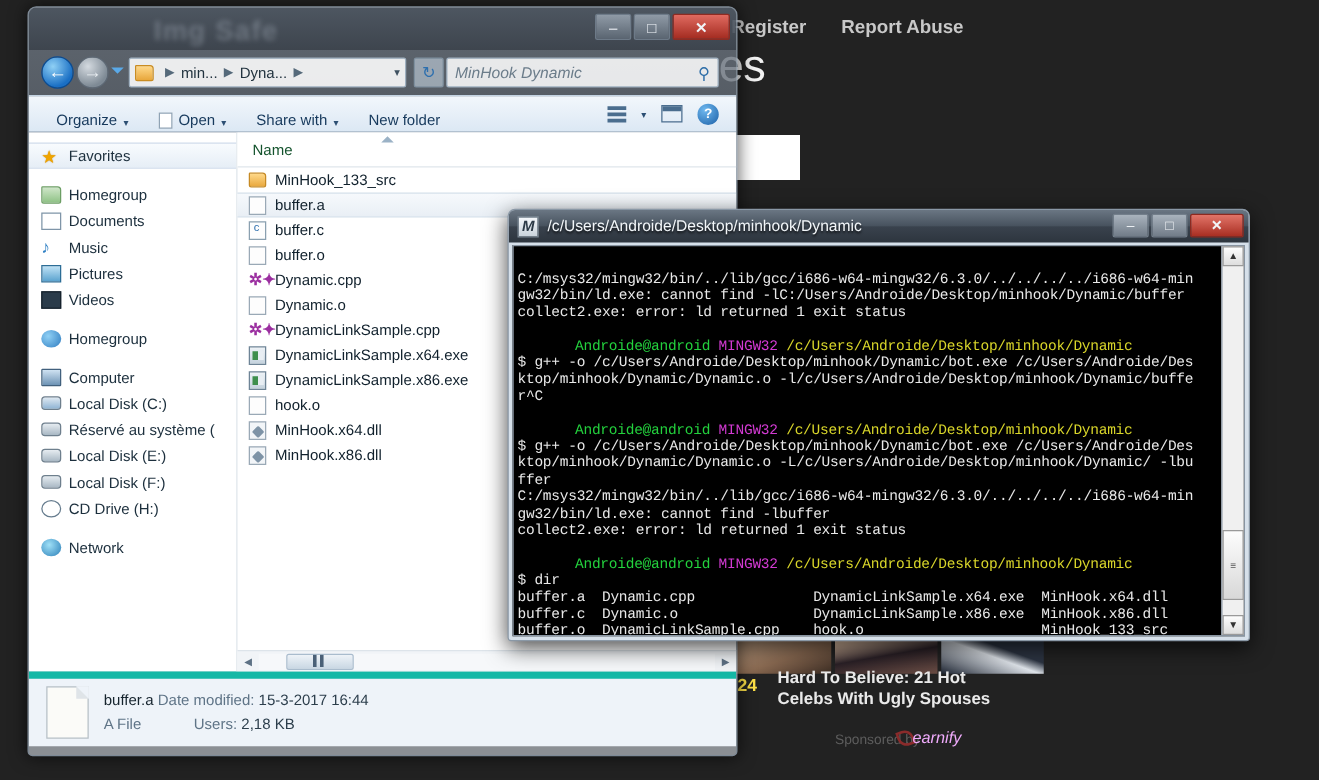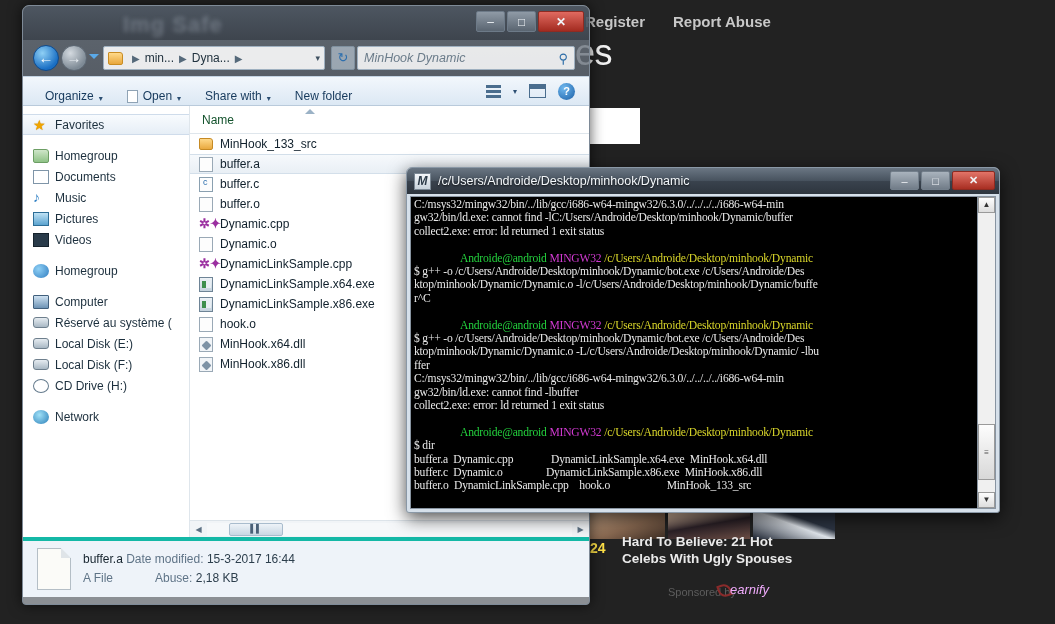--- a/index.html
+++ b/index.html
@@ -161,21 +161,21 @@
 
   .hscroll { position: absolute; left: 167px; right: 0; bottom: 0; height: 17px;
              background: #f1f4f7; border-top: 1px solid #dde4ea;
              display: flex; align-items: center; }
   .hs-arrow { width: 17px; text-align: center; font-size: 8px; color: #5d7184; }
   .hs-track { flex: 1; height: 13px; background: #f6f8fa; position: relative; }
   .hs-thumb { position: absolute; left: 22px; width: 54px; height: 13px;
               background: linear-gradient(180deg,#eef3f8,#c9d7e3); border: 1px solid #a9bccd;
               border-radius: 2px; text-align: center; font-size: 8px; color: #4a6077; }
 
-  .ex-status { height: 60px; background: #eef3f9; border-top: 4px solid #14b8a6;
+  .ex-status { height: 60px; background: #eef3f9; border-top: 6px solid #14b8a6;
                display: flex; align-items: center; padding: 0 14px; gap: 12px; }
   .st-icon { width: 34px; height: 42px; background: #fbfbf8; border: 1px solid #b4bec6;
              position: relative; }
   .st-icon::after { content:""; position:absolute; right:-1px; top:-1px; border-width: 0 10px 10px 0;
                     border-style: solid; border-color: #dfe4e8 #eef3f9; }
   .st-lines div { font-size: 12px; color: #2c3e4c; line-height: 19px; white-space: nowrap; }
   .st-lines .lbl { color: #5f7487; }
   .st-name { font-weight: normal; color: #16242e; }
   .st-row2 { display: flex; gap: 42px; }
 
@@ -193,22 +193,22 @@
   .term-btns { position: absolute; right: 4px; top: 3px; display: flex; gap: 2px; }
   .term-btn { width: 29px; height: 19px; border: 1px solid #737f8b; border-radius: 2px;
               background: linear-gradient(180deg,#a9b3bd,#717c88);
               color: #f2f5f8; font-size: 11px; display: flex; align-items: center;
               justify-content: center; }
   .term-btn.close { width: 43px; background: linear-gradient(180deg,#e27468,#a82e22);
                     border-color: #8d2a20; font-weight: bold; }
 
   .term-inner { position: absolute; left: 3px; top: 28px; right: 3px; bottom: 3px;
                 background: #000; border: 1px solid #8894a1; display: flex; }
-  .term-text { flex: 1; padding: 1px 2px 0 3px; overflow: hidden;
-               font-family: Liberation Serif, serif;
+  .term-text { flex: 1; padding: 20px 2px 0 3px; overflow: hidden;
+               font-family: Liberation Mono, monospace;
                font-size: 11.6px; line-height: 13.4px; color: #e8e8e8;
                white-space: pre; letter-spacing: -0.2px; }
   .c-green  { color: #23d13d; margin-left: 46px; }
   .c-purple { color: #d23ad2; }
   .c-yellow { color: #d9d62a; }
   .c-white  { color: #e9e9e9; }
   .blank { height: 13.4px; }
 
   .term-scroll { width: 18px; background: #f0f0f0; border-left: 1px solid #8894a1;
                  position: relative; }
@@ -346,20 +346,24 @@
           <div class="tree-row">
             <span class="ti ti-home"></span>
             <span>Homegroup</span>
           </div>
           <div class="tree-gap"></div>
           <div class="tree-row">
             <span class="ti ti-comp"></span>
             <span>Computer</span>
           </div>
           <div class="tree-row indent">
+            <span class="ti ti-disk sys"></span>
+            <span>Local Disk (C:)</span>
+          </div>
+          <div class="tree-row indent">
             <span class="ti ti-disk"></span>
             <span>Réservé au système (</span>
           </div>
           <div class="tree-row indent">
             <span class="ti ti-disk"></span>
             <span>Local Disk (E:)</span>
           </div>
           <div class="tree-row indent">
             <span class="ti ti-disk"></span>
             <span>Local Disk (F:)</span>
@@ -445,21 +449,21 @@
       <div class="st-icon"></div>
       <div class="st-lines">
         <div>
           <span class="st-name">buffer.a</span>
           <span class="lbl">Date modified:</span>
           <span>15-3-2017 16:44</span>
         </div>
         <div class="st-row2">
           <span class="lbl">A File</span>
           <span>
-            <span class="lbl">Abuse:</span>
+            <span class="lbl">Users:</span>
             <span>2,18 KB</span>
           </span>
         </div>
       </div>
     </div>
   </div>
 
   <div class="term">
     <div class="term-title">
       <div class="term-ico">M</div>

